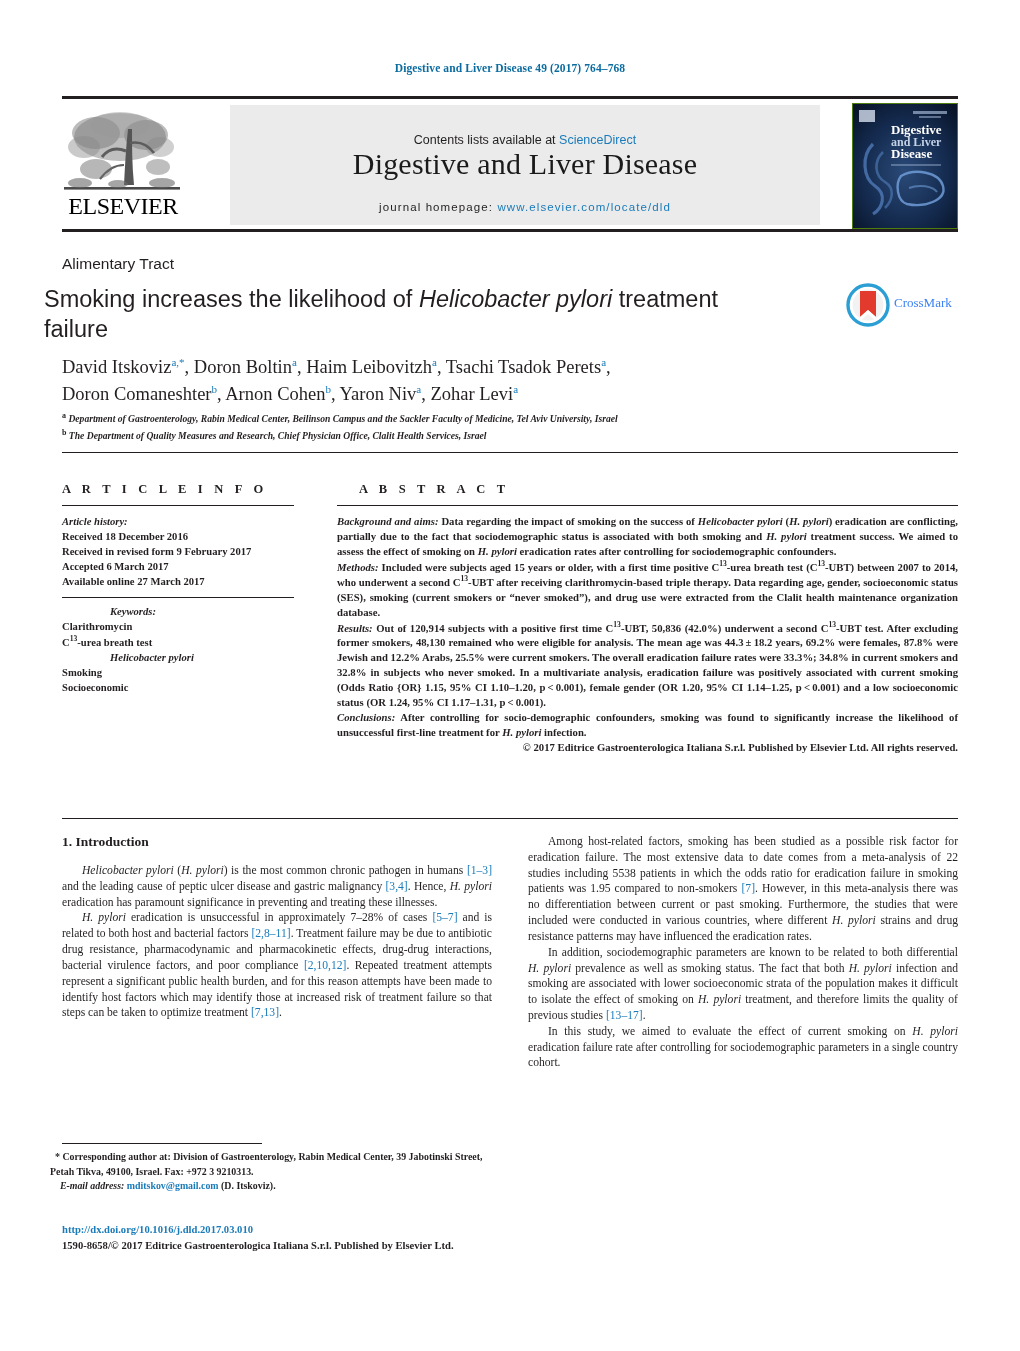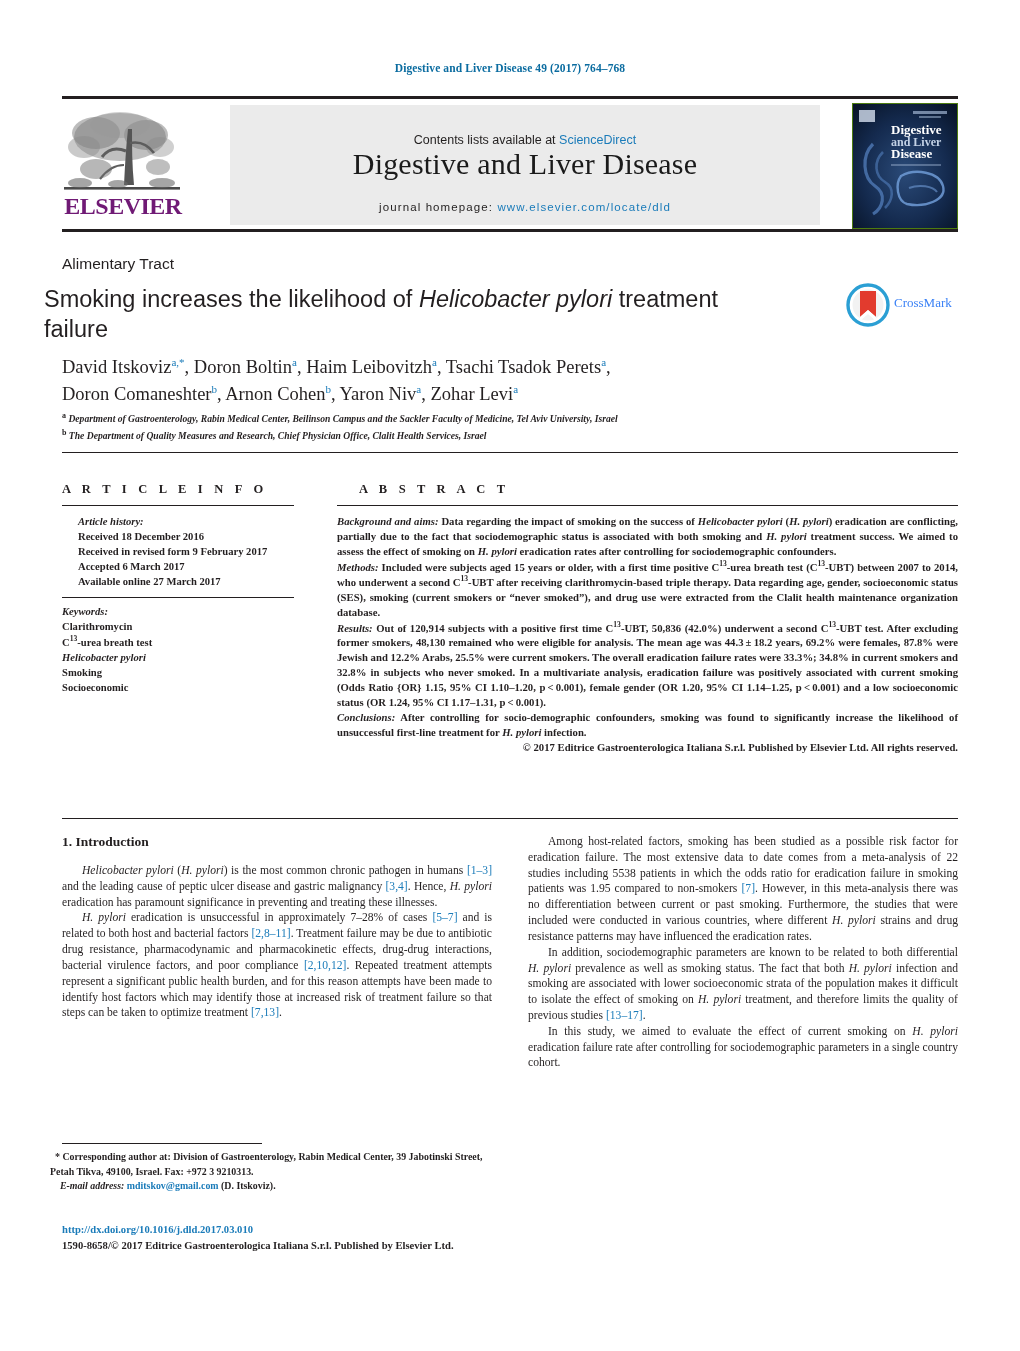--- a/index.html
+++ b/index.html
@@ -59,22 +59,22 @@
   }
   .tree-svg { display:block; }
   .elsevier-word {
     position: absolute;
     left: 0; top: 94px;
     width: 122px;
     text-align: center;
     font-family: "Liberation Serif", serif;
     font-size: 24px;
     letter-spacing: -0.5px;
-    color: #701a75;
-    font-weight: bold;
+    color: #000000;
+    font-weight: normal;
   }
   .center-band {
     position: absolute;
     left: 168px; top: 6px;
     width: 590px;
     height: 120px;
     background: #ebebeb;
     text-align: center;
   }
   .contents-line {
@@ -212,39 +212,38 @@
 
   
   .art-history {
     position: absolute;
     left: 62px; top: 514px;
     width: 240px;
     font-size: 10.6px;
     font-weight: bold;
     line-height: 1.42;
     color: #231f20;
-    margin-left: 16px;
   }
   .art-history .ital { font-style: italic; }
   .rule-kw {
     position: absolute;
     left: 62px; top: 597px;
     width: 232px;
     border-top: 1px solid #231f20;
   }
   .keywords {
     position: absolute;
     left: 62px; top: 604px;
     width: 240px;
     font-size: 10.6px;
     font-weight: bold;
     line-height: 1.42;
     color: #231f20;
   }
-  .keywords .ital { font-style: italic; }
+  .keywords .ital { font-style: italic; margin-left: 48px; }
   .keywords sup { font-size: 7.6px; vertical-align: super; }
 
   
   .abstract {
     position: absolute;
     left: 337px; top: 514px;
     width: 621px;
     font-size: 10.7px;
     font-weight: bold;
     line-height: 1.395;

